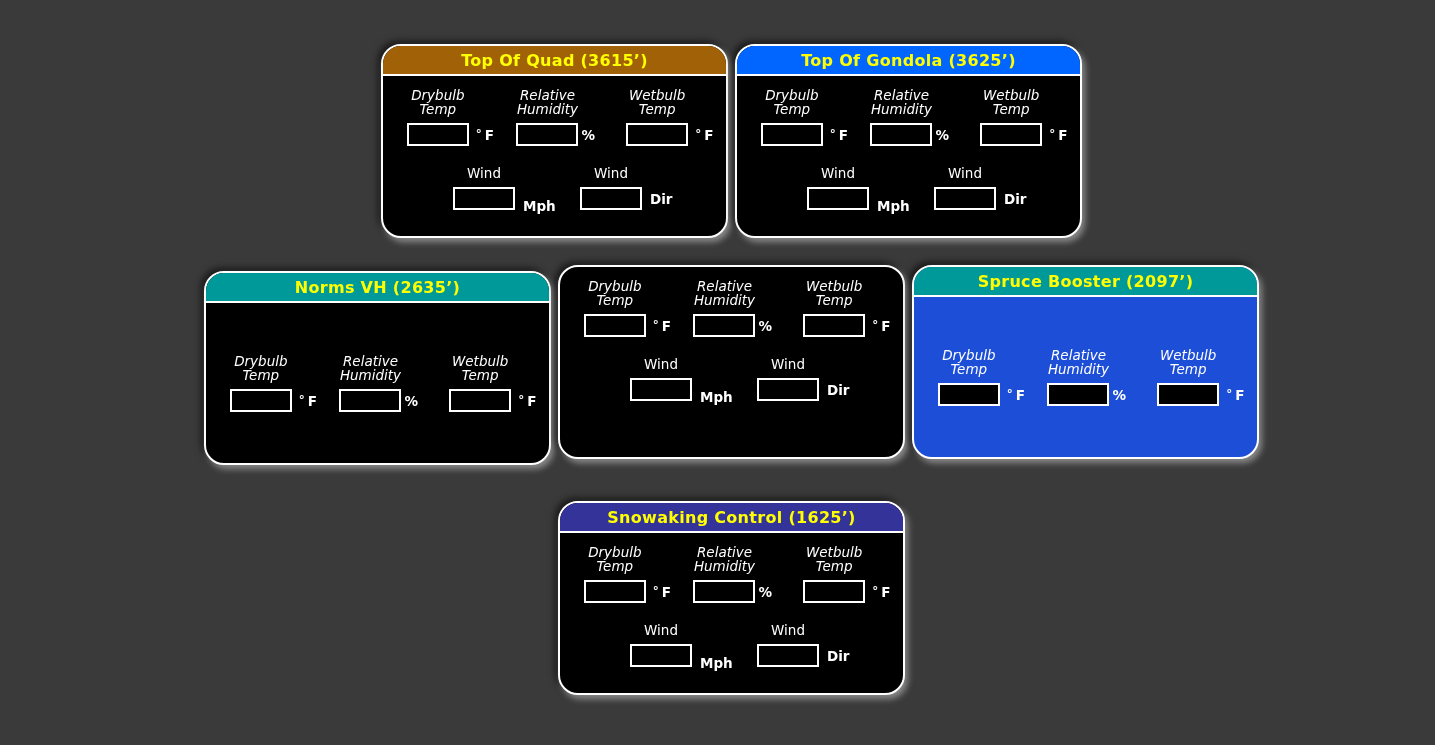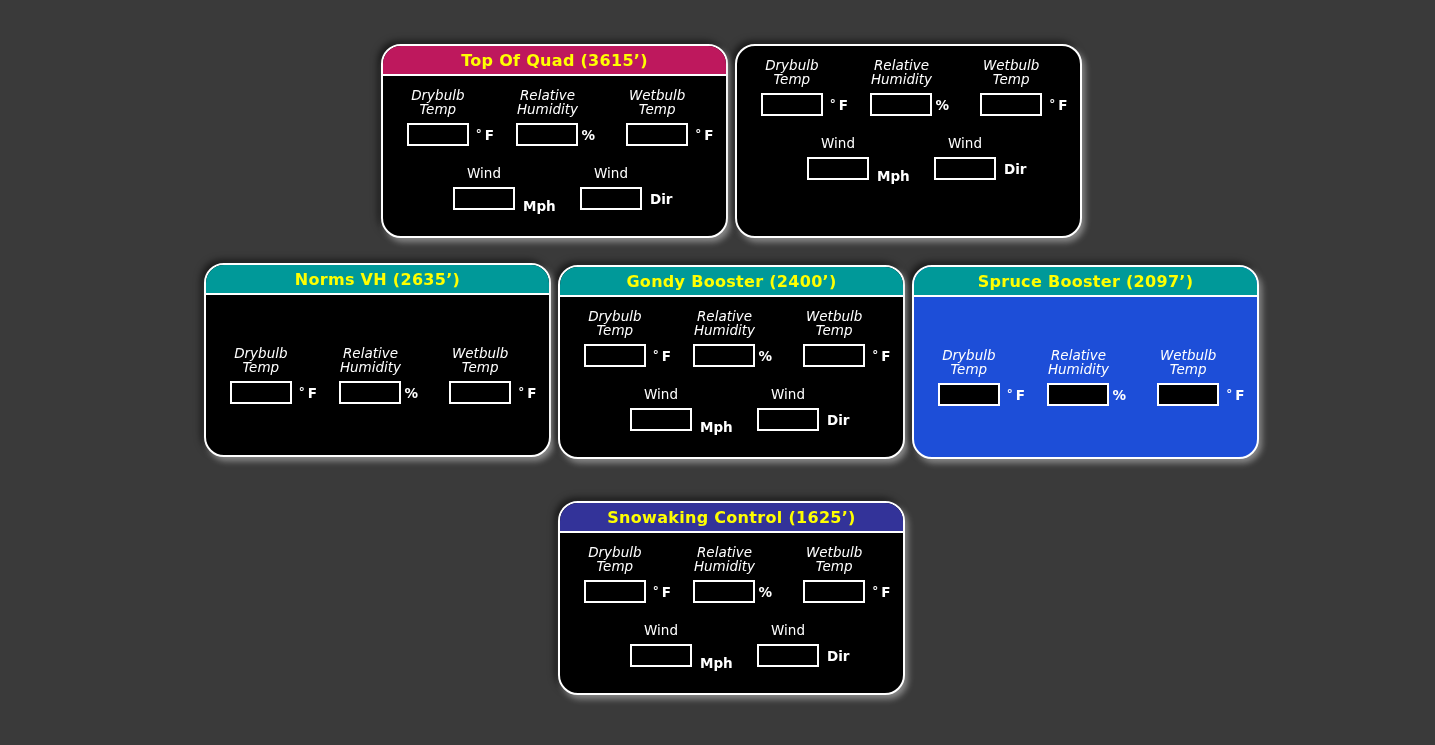--- a/index.html
+++ b/index.html
@@ -93,32 +93,32 @@
   .deg {
     display: inline-block;
     position: relative;
     top: -2px;
     margin-right: 3px;
     font-size: 12px;
   }
   
   .pos-quad     { left: 381px; top: 44px; }
   .pos-gondola  { left: 735px; top: 44px; }
-  .pos-norms    { left: 204px; top: 263px; }
+  .pos-norms    { left: 204px; top: 271px; }
   .pos-gondy    { left: 558px; top: 265px; }
   .pos-spruce   { left: 912px; top: 265px; }
   .pos-snowaking{ left: 558px; top: 501px; }
 </style>
 </head>
 <body style="background-color: rgb(58, 58, 58);">
 
 <div class="stage">
 
   <div class="panel pos-quad" style="background-color: rgb(0, 0, 0);">
-    <div class="panel-header" style="background-color: #be185d; text-align: right;">
+    <div class="panel-header" style="background-color: #a16207; text-align: right;">
       <span class="panel-title" style="color: rgb(255, 255, 0);">Top Of Quad (3615’)</span>
     </div>
     <div class="panel-body">
       <div class="temp-row">
         <div class="field">
           <div class="field-label">
               <span>Drybulb</span>
               <span>Temp</span>
             </div>
           <div class="input-row">
@@ -160,20 +160,23 @@
           <div class="input-row">
             <input class="val-input" value="" style="">
             <span class="unit udir">Dir</span>
           </div>
         </div>
       </div>
     </div>
   </div>
 
   <div class="panel pos-gondola" style="background-color: rgb(0, 0, 0);">
+    <div class="panel-header" style="background-color: rgb(0, 102, 255);">
+      <span class="panel-title" style="color: rgb(255, 255, 0);">Top Of Gondola (3625’)</span>
+    </div>
     <div class="panel-body">
       <div class="temp-row">
         <div class="field">
           <div class="field-label">
               <span>Drybulb</span>
               <span>Temp</span>
             </div>
           <div class="input-row">
             <input class="val-input" value="" style="">
             <span class="unit uf"><span class="deg">°</span><span>F</span></span>
@@ -253,23 +256,20 @@
           <div class="input-row">
             <input class="val-input" value="" style="">
             <span class="unit uf"><span class="deg">°</span><span>F</span></span>
           </div>
         </div>
       </div>
     </div>
   </div>
 
   <div class="panel pos-gondy" style="background-color: rgb(0, 0, 0);">
-    <div class="panel-header" style="background-color: rgb(0, 153, 153);">
-      <span class="panel-title" style="color: rgb(255, 255, 0);">Gondy Booster (2400’)</span>
-    </div>
     <div class="panel-body">
       <div class="temp-row">
         <div class="field">
           <div class="field-label">
               <span>Drybulb</span>
               <span>Temp</span>
             </div>
           <div class="input-row">
             <input class="val-input" value="" style="">
             <span class="unit uf"><span class="deg">°</span><span>F</span></span>

